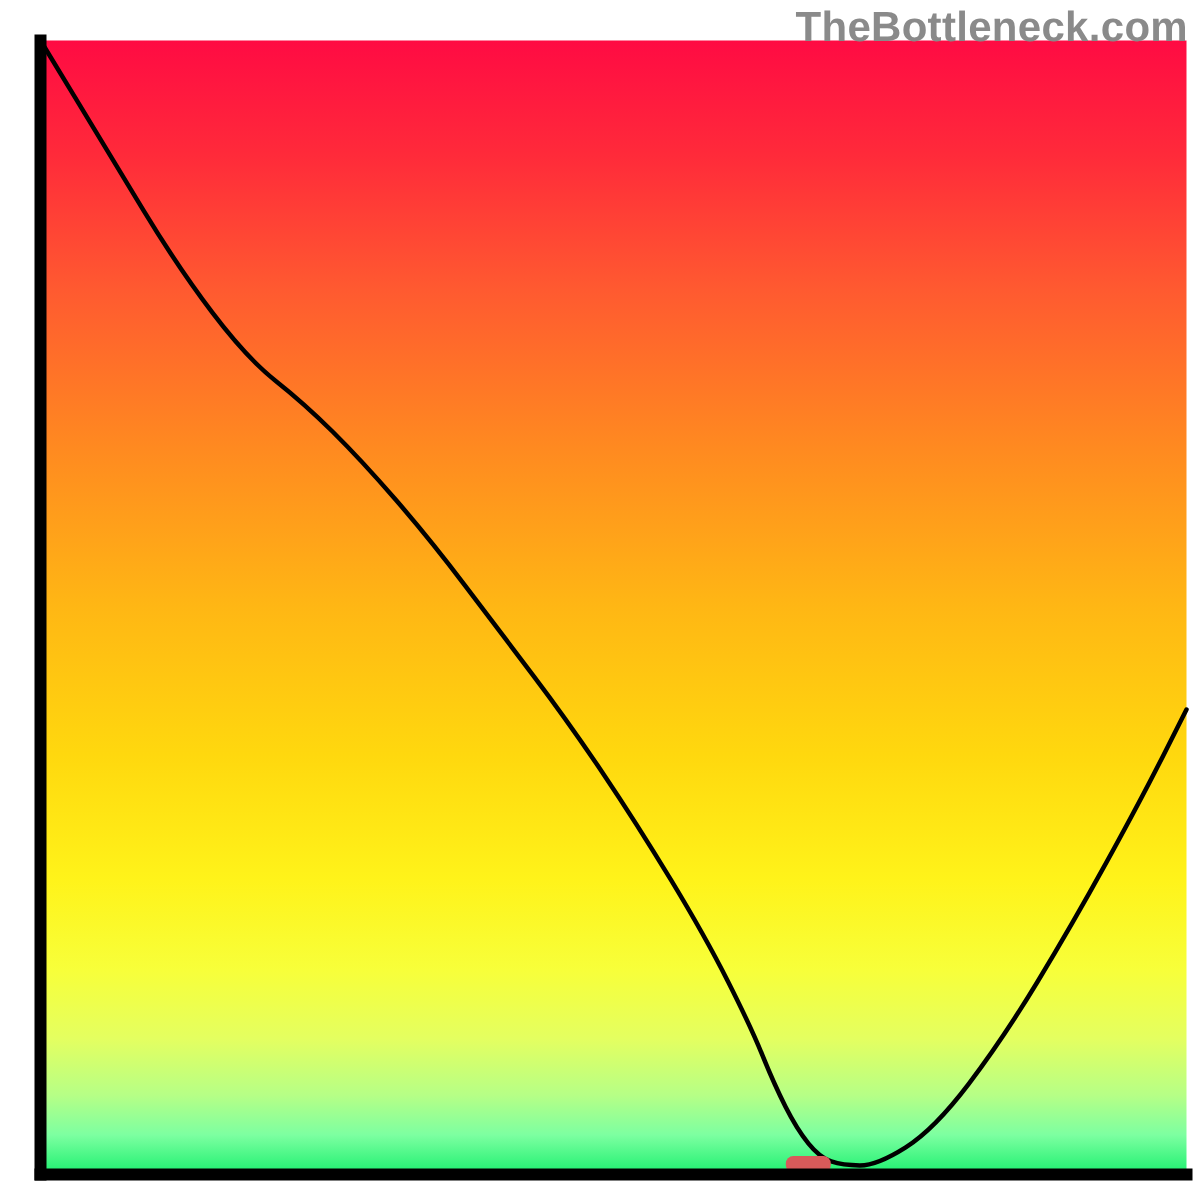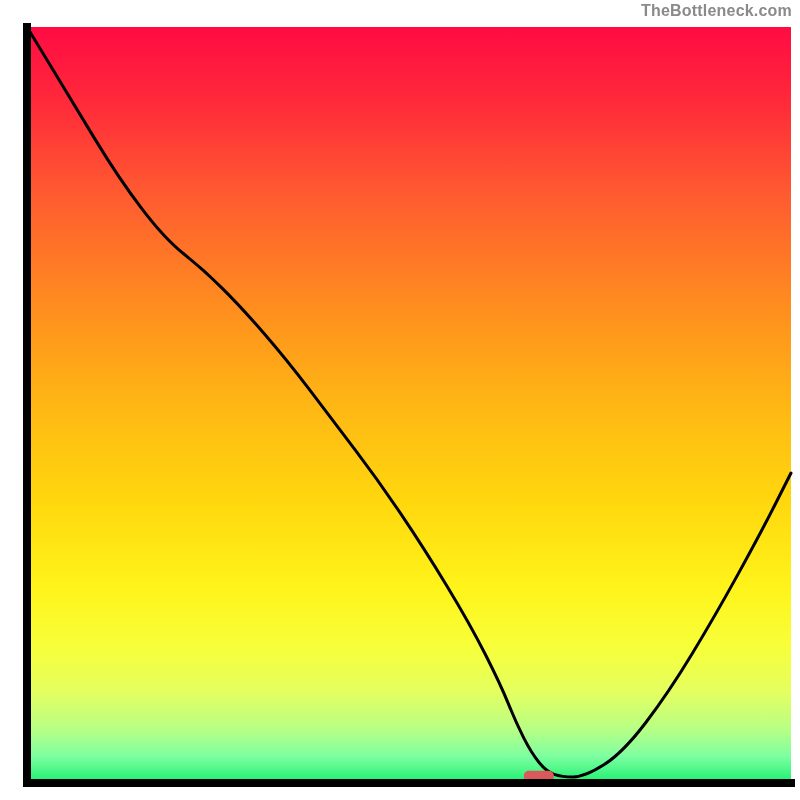--- a/index.html
+++ b/index.html
@@ -13,21 +13,21 @@
   }
   .wrap {
     position: relative;
     width: 800px;
     height: 800px;
   }
   .watermark {
     position: absolute;
     top: 2px;
     right: 8px;
-    font-size: 16px;
+    font-size: 28px;
     font-weight: 600;
     color: #8a8a8a;
     letter-spacing: 0.2px;
     z-index: 20;
   }
   svg { display: block; }
 </style>
 </head>
 <body>
 

